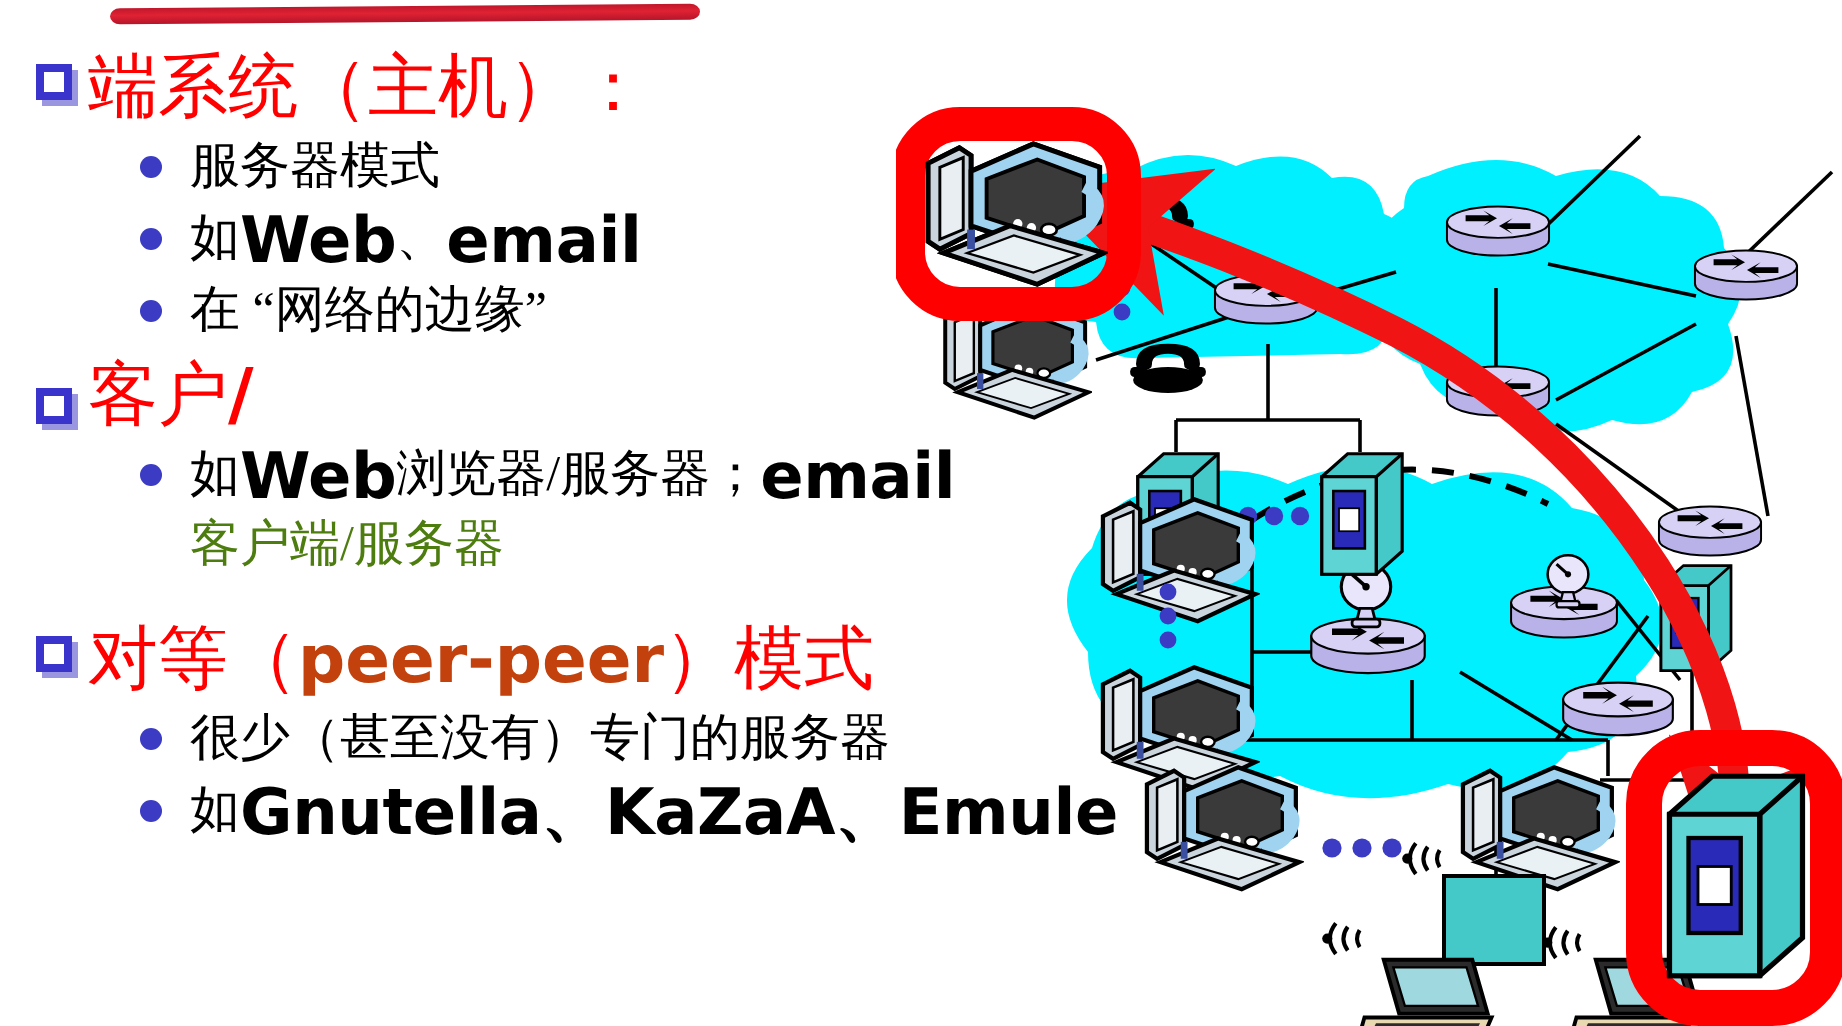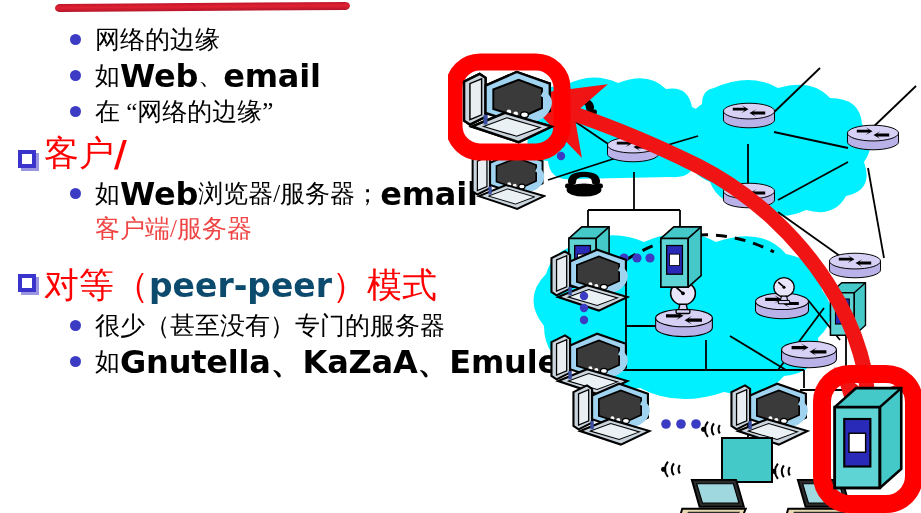--- a/index.html
+++ b/index.html
@@ -70,39 +70,39 @@
   .lvl2 .dot-bullet {
     flex: 0 0 auto;
     width: 11px;
     height: 11px;
     border-radius: 50%;
     background: #3b3bc4;
     margin: 12px 14px 0 70px;
   }
   .lvl2 .lvl2-text { display: inline-block; }
   .lvl2-cont {
-    color: #ef4444;
+    color: #4d7c0f;
     font-size: 25px;
     line-height: 34px;
     margin-left: 95px;
     white-space: nowrap;
   }
 
   
   .ltn {
     font-family: "DejaVu Sans", "Liberation Sans", sans-serif;
     font-weight: bold;
     font-size: 32px;
     letter-spacing: -0.2px;
   }
   .ltn-red {
     font-family: "DejaVu Sans", "Liberation Sans", sans-serif;
     font-weight: bold;
     font-size: 33px;
-    color: #0c4a6e;
+    color: #c2410c;
   }
   .slash { font-family: "DejaVu Sans","Liberation Sans",sans-serif; font-weight: bold; }
 
   
   #diagram {
     position: absolute;
     left: 448px;
     top: 40px;
     width: 473px;
     height: 473px;
@@ -111,24 +111,28 @@
 </style>
 </head>
 <body>
 
 <div id="slide">
 
   <div id="title-underline"></div>
 
   <div id="text-col">
 
-
-    <div class="lvl2">
-      <span class="dot-bullet"></span>
-      <span class="lvl2-text">网络的边缘</span>
+    <div class="lvl1">
+      <span class="sq-bullet"></span>
+      <span class="lvl1-text">端系统（主机）：</span>
+    </div>
+
+    <div class="lvl2">
+      <span class="dot-bullet"></span>
+      <span class="lvl2-text">服务器模式</span>
     </div>
 
     <div class="lvl2">
       <span class="dot-bullet"></span>
       <span class="lvl2-text">如</span>
         <span class="ltn">Web</span>
         <span class="lvl2-text">、</span>
         <span class="ltn">email</span>
     </div>
 

